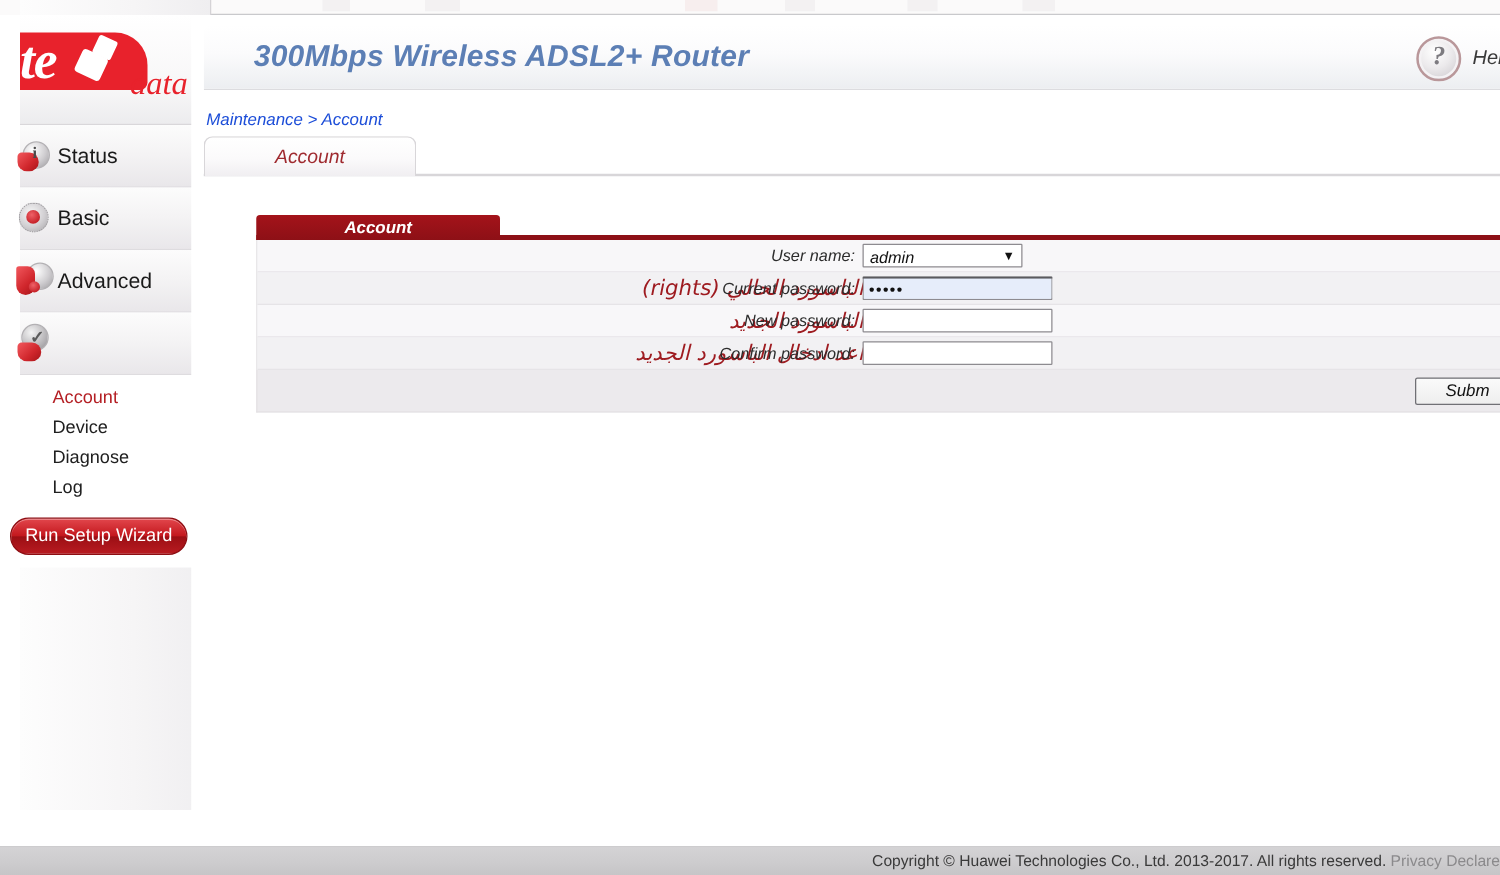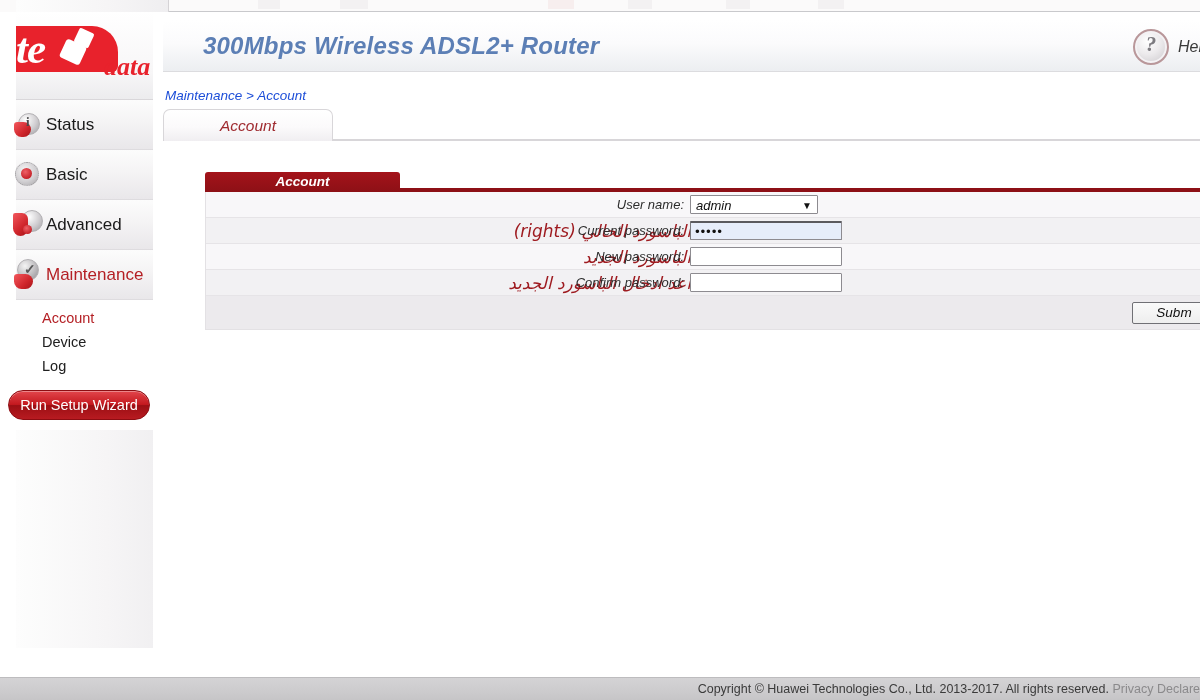--- a/index.html
+++ b/index.html
@@ -67,21 +67,21 @@
     line-height: 46px;
   }
   .logo-diamonds {
     position: absolute; left: 46px; top: 18px;
     width: 42px; height: 38px;
   }
   .d1 { position:absolute; left:14px; top:0px; width:16px; height:16px; background:#fff; transform:rotate(25deg); border-radius:2px;}
   .d2 { position:absolute; left:0px; top:12px; width:22px; height:20px; background:#fff; transform:rotate(25deg); border-radius:3px;}
   .logo-data {
     position: absolute; left: 88px; top: 40px;
-    font-size: 26px; color: #e8222c; font-style: italic; font-weight: bold;
+    font-size: 26px; color: #e8222c; font-style: italic; font-weight: normal;
     font-family: "Liberation Serif", serif;
   }
 
   .nav-main {
     position: relative;
     height: 50px;
     border-bottom: 1px solid #dedcdf;
     background: linear-gradient(to bottom,#fcfcfc 0%,#f4f3f4 48%,#e9e7ea 100%);
     cursor: pointer;
   }
@@ -429,26 +429,26 @@
         </div>
         <div class="nav-label">Advanced</div>
       </div>
 
       <div class="nav-main active">
         <div class="nav-icon">
           <div class="ico-base" style="left:5px;top:0px;background:radial-gradient(circle at 35% 30%,#f4f4f4 0%,#b9b7ba 60%,#8e8c90 100%);"></div>
           <div class="ico-red" style="left:2px;top:15px;width:19px;height:15px;"></div>
           <div class="ico-mark" style="left:12px;top:2px;font-size:14px;color:#5a5a5a;">✓</div>
         </div>
-        <div class="nav-label">Maintenance</div>
       </div>
 
       <div class="submenu">
         <div class="submenu-item active">Account</div>
         <div class="submenu-item">Device</div>
+        <div class="submenu-item">Diagnose</div>
         <div class="submenu-item">Log</div>
 
         <div class="wizard-wrap">
           <div class="wizard-btn">Run Setup Wizard</div>
         </div>
       </div>
     </div>
 
     <div class="sidebar-fill"></div>
   </div>

